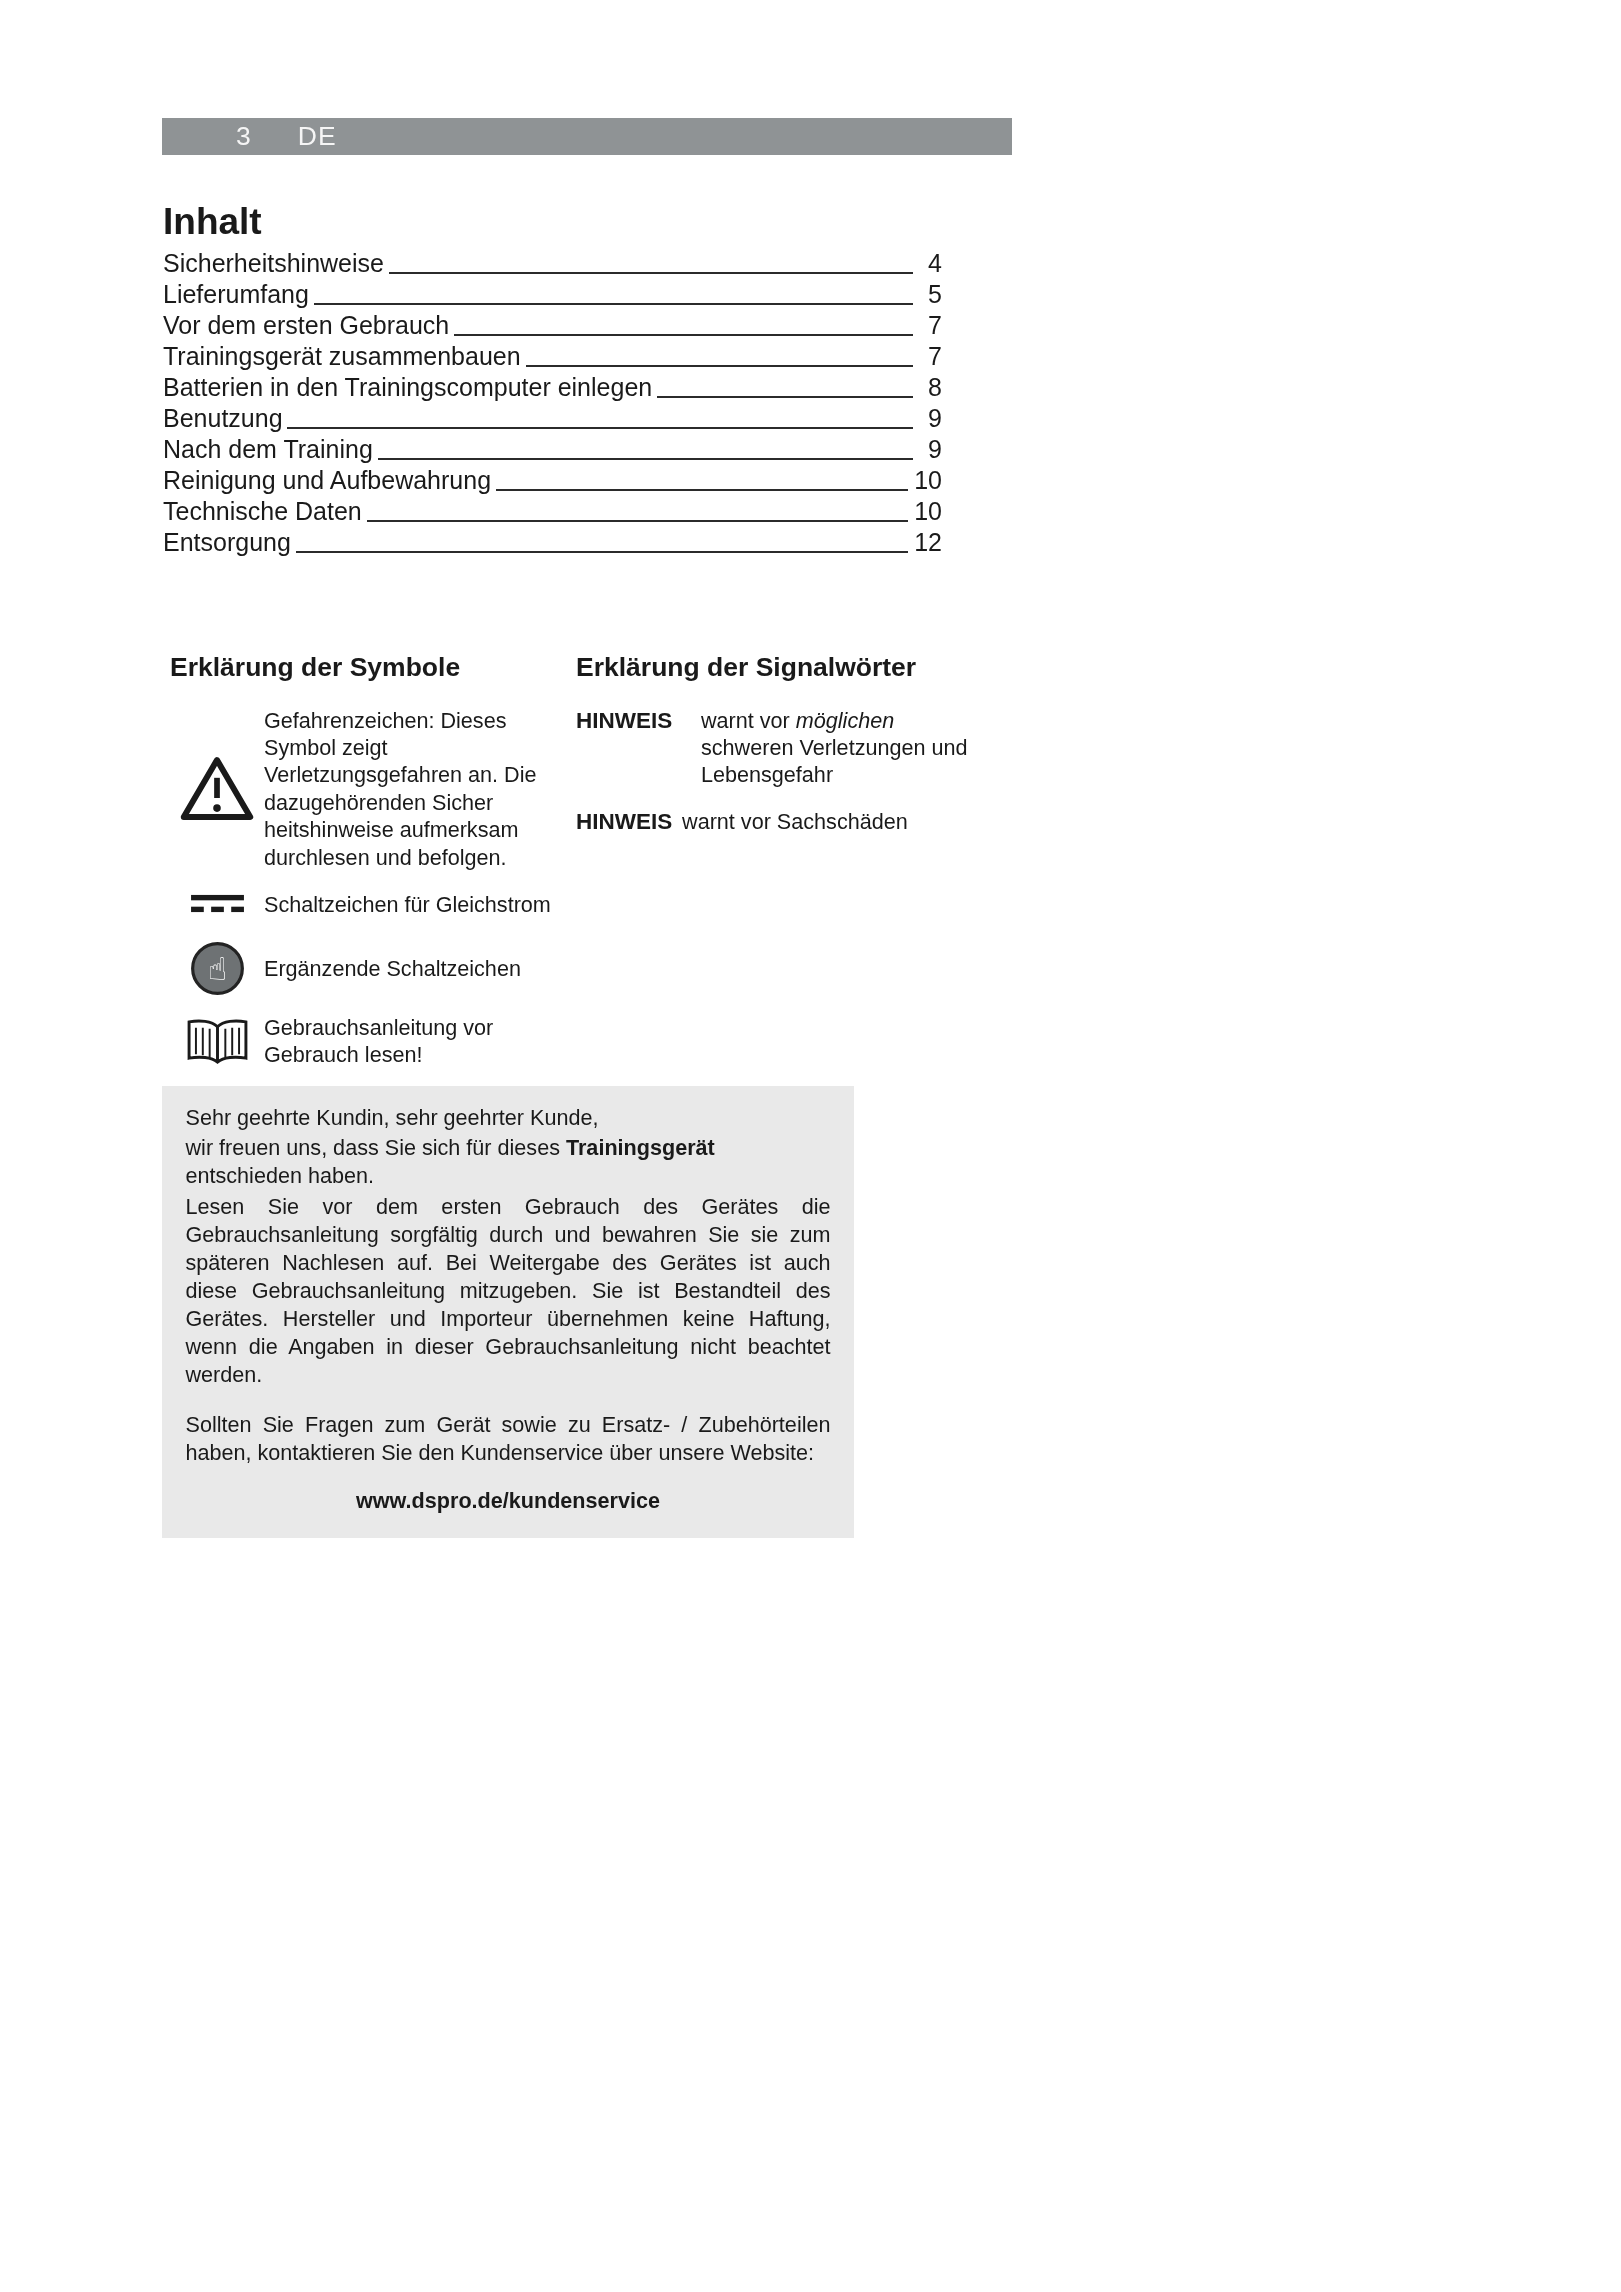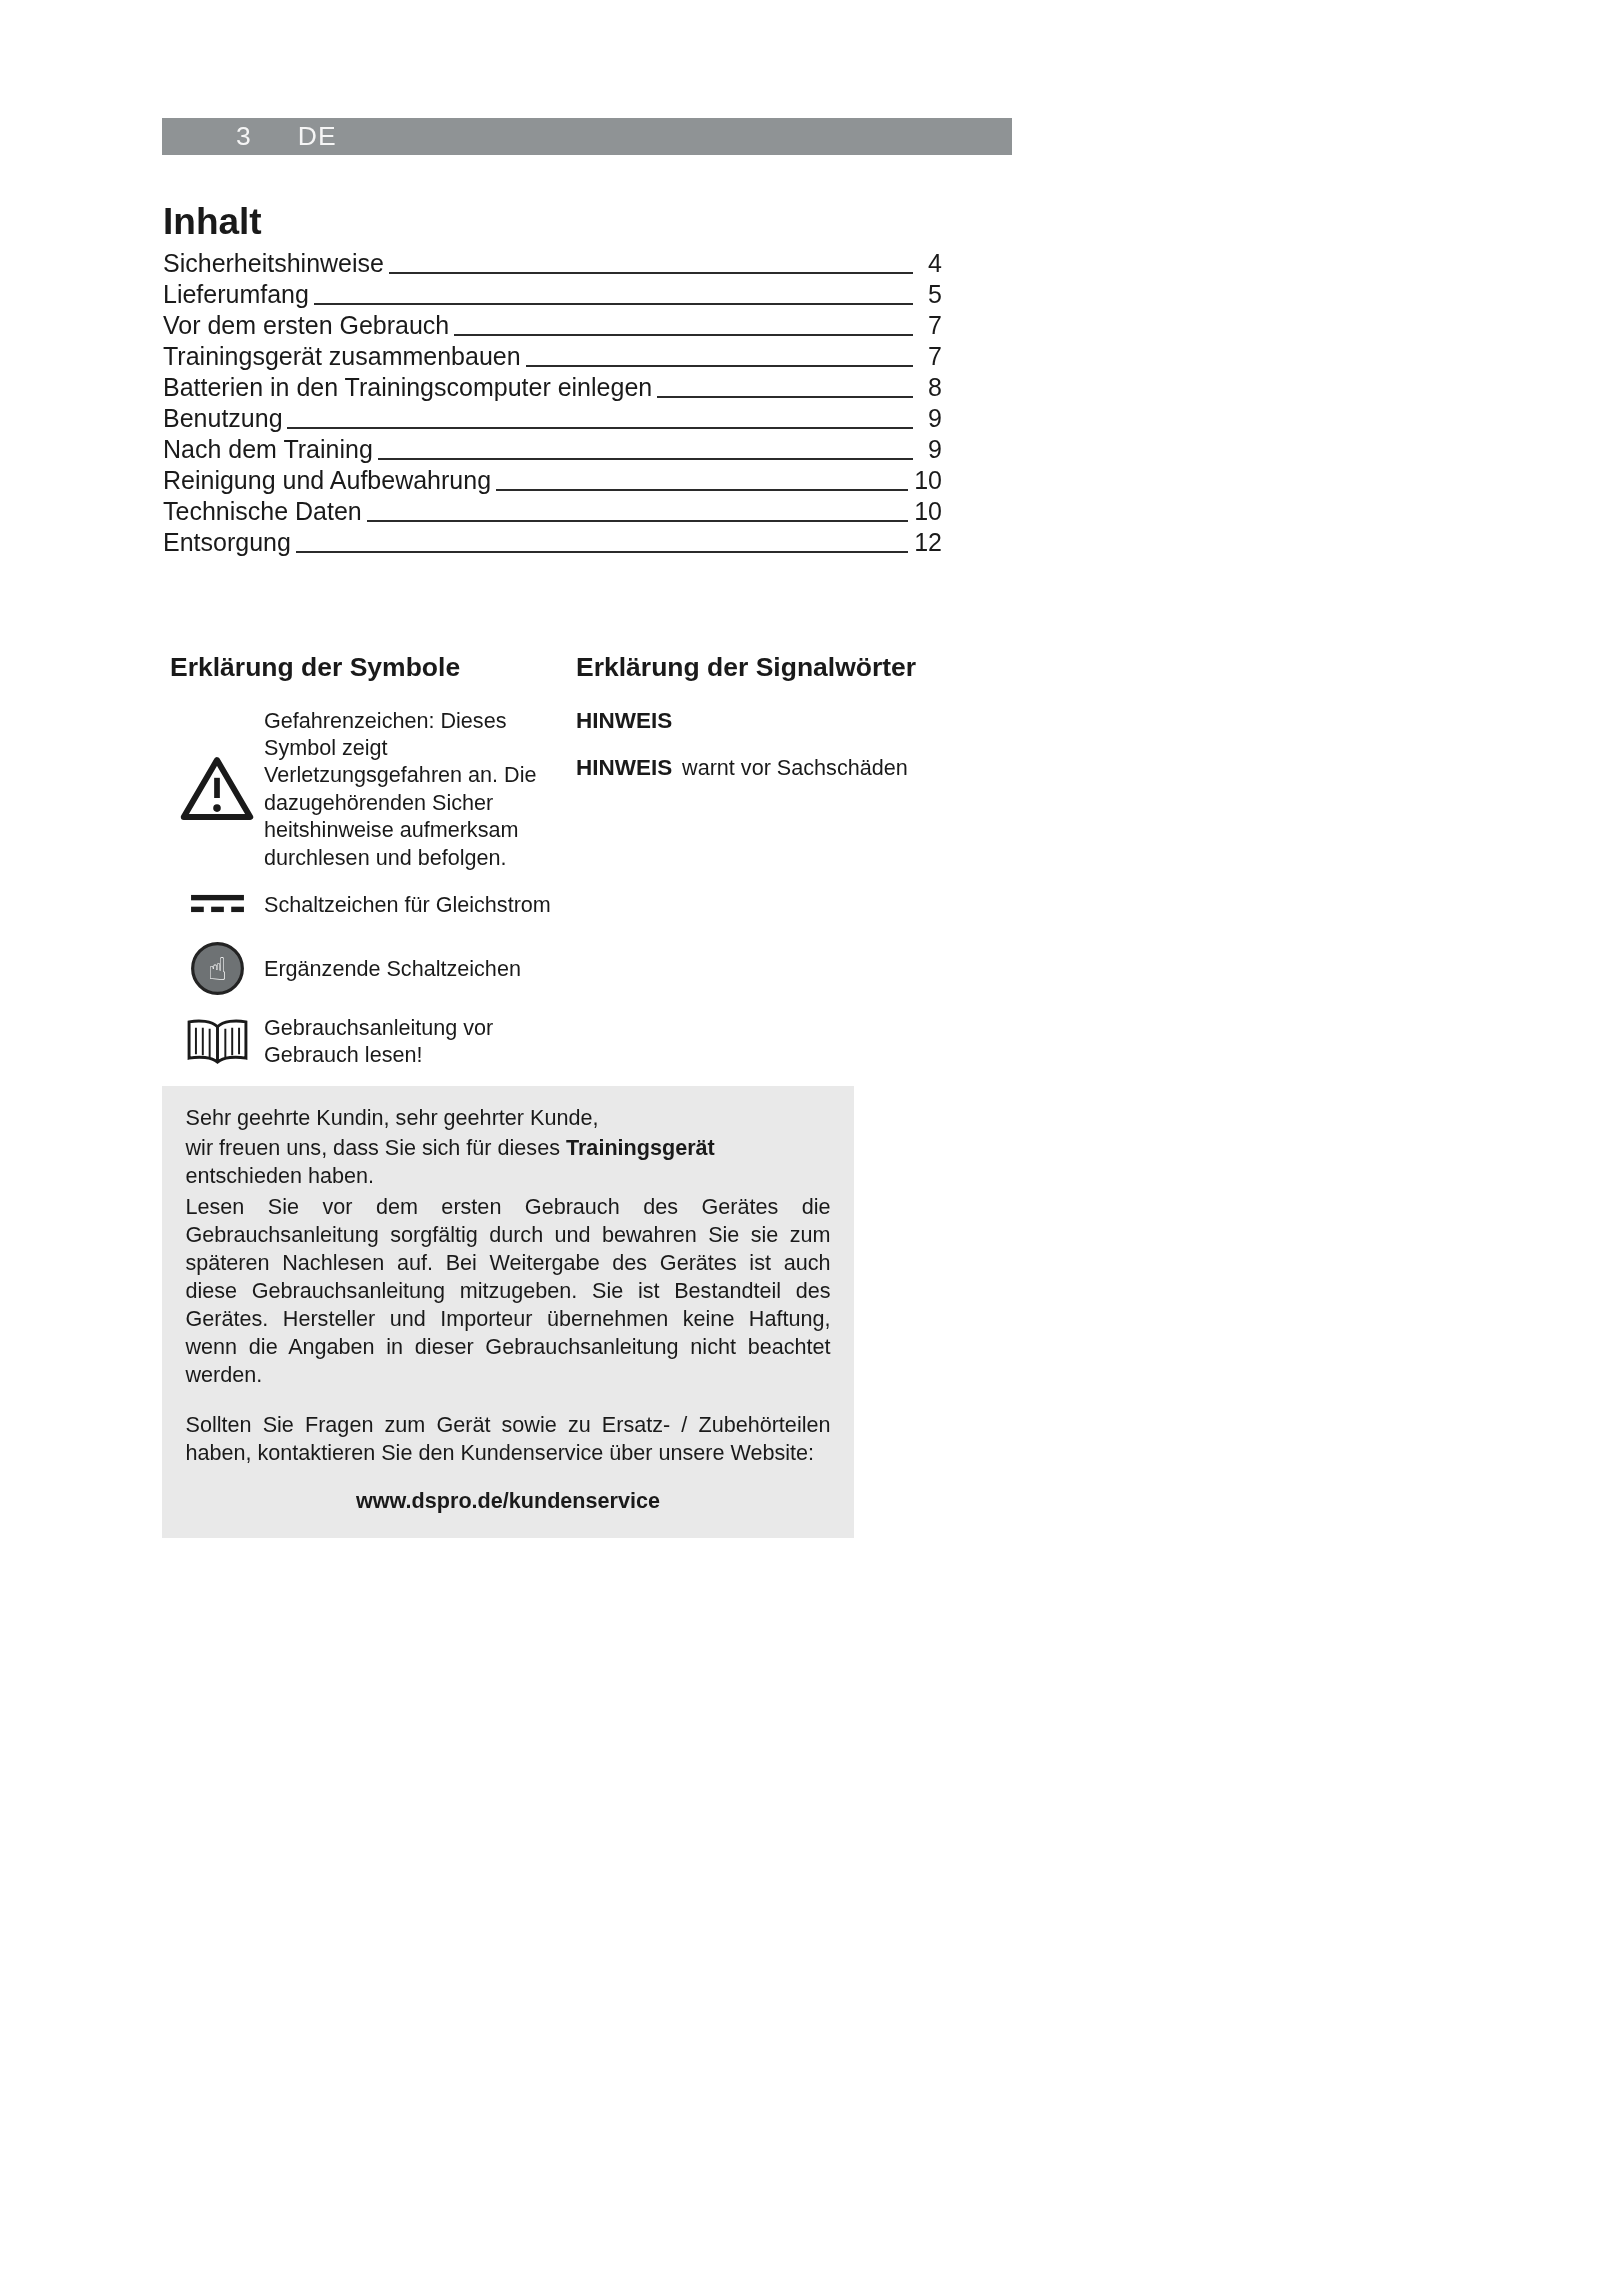--- a/index.html
+++ b/index.html
@@ -244,20 +244,21 @@
       </span>
       <span class="symbol-text">Gebrauchsanleitung vor Gebrauch lesen!</span>
     </div>
   </div>
 
   <div class="signals-col">
     <h2 class="col-heading">Erklärung der Signalwörter</h2>
 
     <div class="signal-row">
       <span class="signal-word">HINWEIS</span>
+      <span class="signal-text"><span>warnt vor </span><em>möglichen</em><span> schweren Verletzungen und Lebensgefahr</span></span>
     </div>
 
     <div class="signal-row">
       <span class="signal-word inline">HINWEIS</span>
       <span class="signal-text">warnt vor Sachschäden</span>
     </div>
   </div>
 
   <div class="note-box">
     <div class="note-line">Sehr geehrte Kundin, sehr geehrter Kunde,</div>

